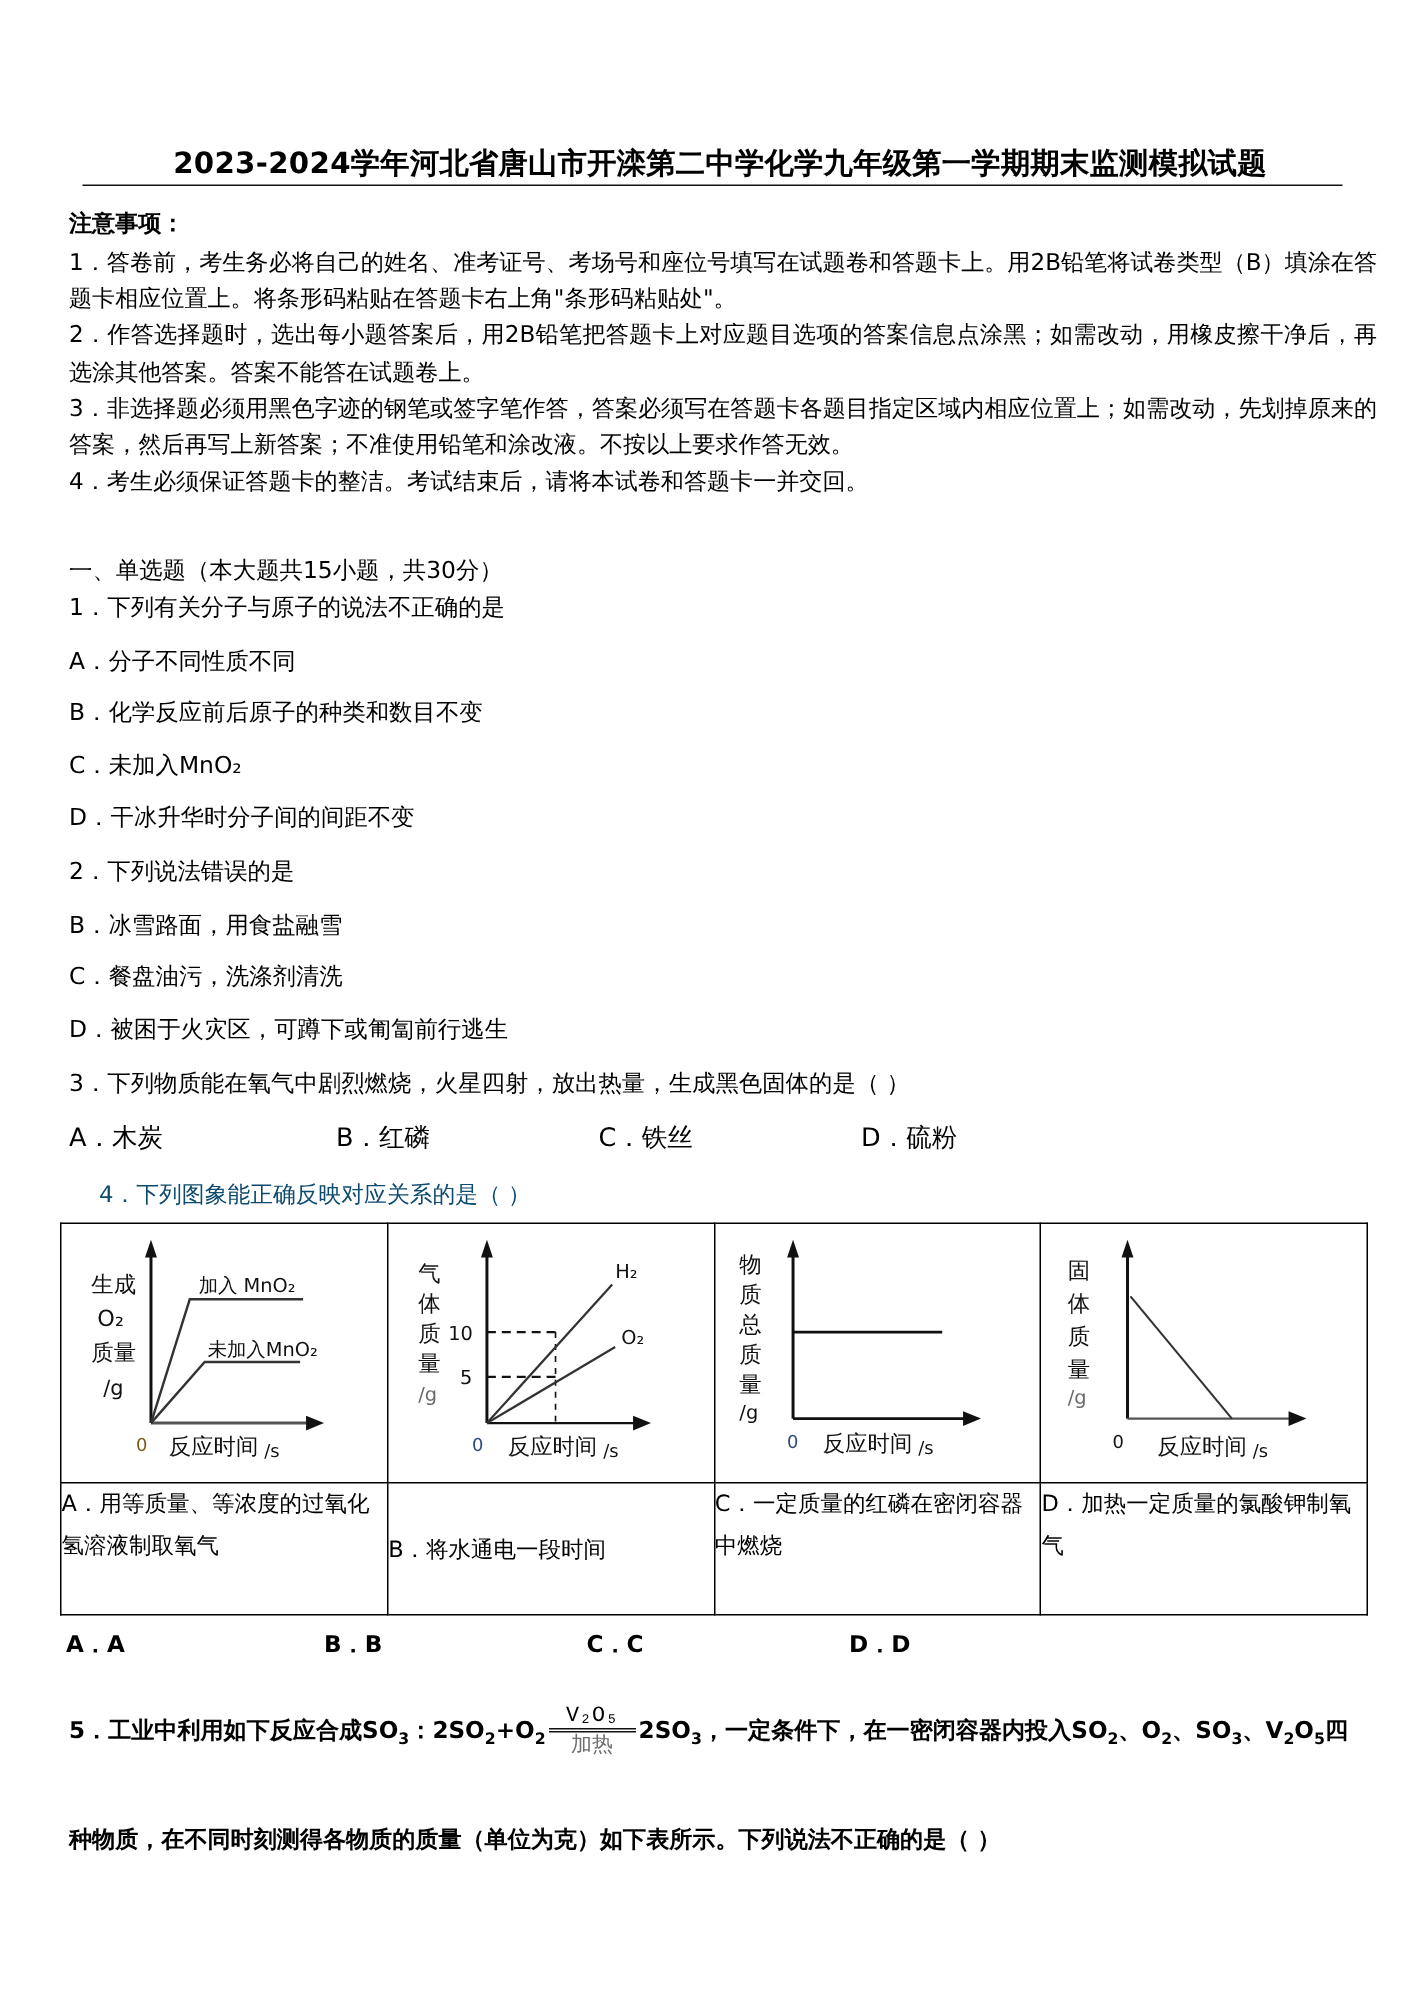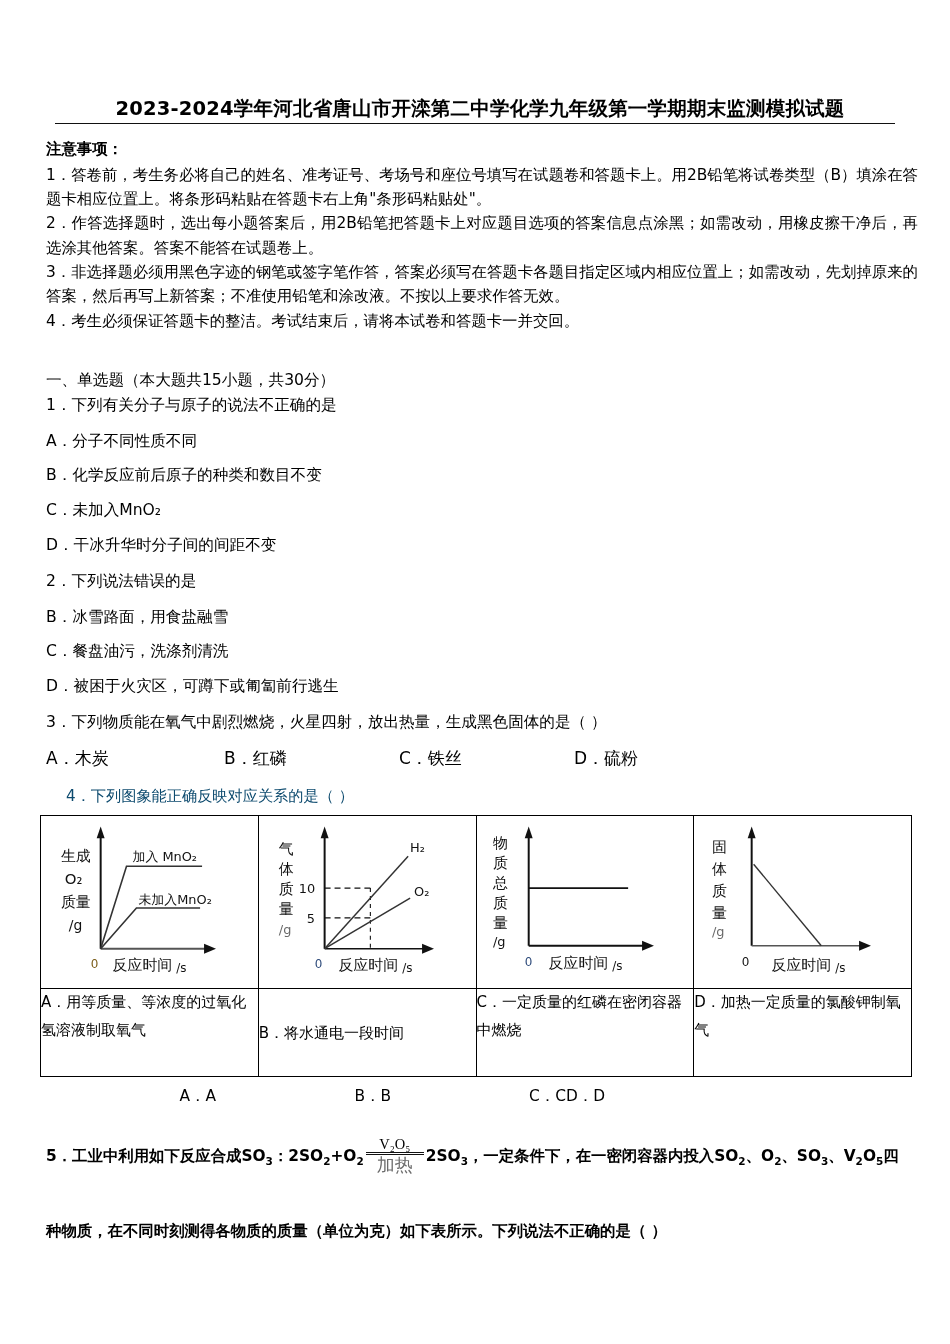--- a/index.html
+++ b/index.html
@@ -111,23 +111,22 @@
   }
   .cap-cell.mid { vertical-align: middle; padding-top: 4px; }
 
   
   .chart-svg { display:block; width: 100%; height: 172px; }
 
   
   .abcd-row {
     margin: 9px 0 0 44px;
     font-size: 15.4px;
-    font-weight: normal;
+    font-weight: bold;
     display: flex;
-    text-align: right;
   }
   .abcd-row > span { display:inline-block; }
   .ac1 { width: 172px; }
   .ac2 { width: 175px; }
   .ac3 { width: 175px; }
 
   
   .q5 {
     margin: 30px 0 0 46px;
     font-size: 15.4px;
@@ -138,37 +137,37 @@
   .rxn {
     display: inline-block;
     position: relative;
     vertical-align: middle;
     margin: 0 2px;
     text-align: center;
     min-width: 58px;
   }
   .rxn .above {
     display: block;
-    font-family: Liberation Serif, serif;
+    font-family: Liberation Mono, monospace;
     font-weight: normal;
     font-size: 14.5px;
     line-height: 1.05;
     margin-bottom: 0px;
   }
   .rxn .bar {
     display: block;
     border-top: 1.2px solid #111;
     border-bottom: 1.2px solid #111;
     height: 3px;
     width: 100%;
   }
   .rxn .below {
     display: block;
     font-weight: normal;
-    font-size: 18px;
+    font-size: 14px;
     color: #6d6d6d;
     line-height: 1.15;
     margin-top: 0px;
   }
   .q5-line2 {
     margin: 44px 0 0 46px;
     font-size: 15.4px;
     font-weight: bold;
     line-height: 1.5;
   }

